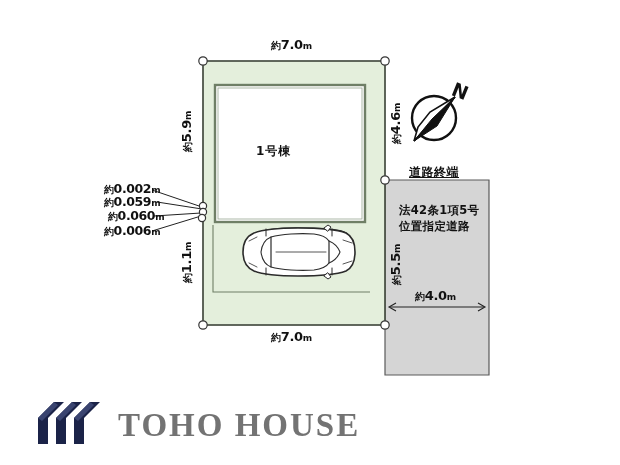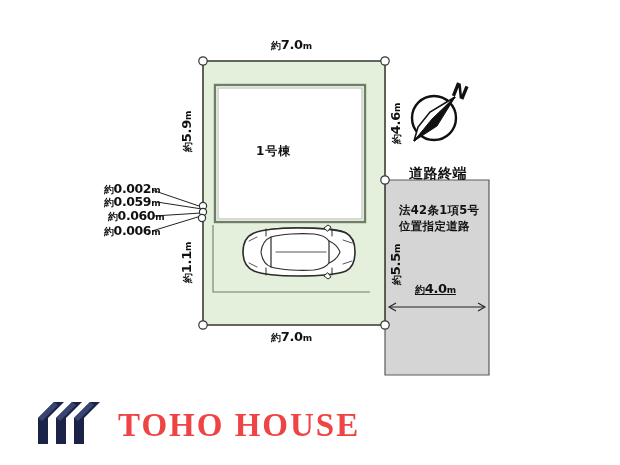--- a/index.html
+++ b/index.html
@@ -16,27 +16,27 @@
   .dim .p{font-size:10px;}
   .vdim{transform-origin:50% 50%;}
 
   .small-dim{font-size:12.5px;font-weight:bold;letter-spacing:-0.4px;}
   .small-dim .u{font-size:9px;}
   .small-dim .p{font-size:10px;}
 
   .jp{font-family:"DejaVu Sans","Liberation Sans",sans-serif;font-weight:bold;}
 
   #house-label{font-size:12px;letter-spacing:1px;}
-  #road-end-label{font-size:14px;letter-spacing:0.5px;}
+  #road-end-label{font-size:12px;letter-spacing:0.5px;text-decoration:underline;}
   .road-note{font-size:11.5px;letter-spacing:0.3px;text-align:center;}
 
   
   #logo{position:absolute;left:36px;top:398px;height:54px;display:flex;align-items:center;}
   #logo-text{font-family:"Liberation Serif","DejaVu Serif",serif;
-             font-size:33px;font-weight:bold;letter-spacing:2.0px;color:#ef4444;
+             font-size:33px;font-weight:bold;letter-spacing:2.0px;color:#737373;
              margin-left:16px;line-height:1;}
 </style>
 </head>
 <body>
 
 <div id="stage">
 
   <svg class="svgwrap" viewBox="0 0 620 465">
 
     <polygon points="385,180 489,180 489,375 385,375" fill="#d5d5d5" stroke="#5a5a5a" stroke-width="1.2"></polygon>
@@ -132,21 +132,21 @@
   <div class="txt dim jp" style="left:271px;top:330px;"><span class="p">約</span>7.0<span class="u">m</span></div>
 
   <div class="txt dim jp vdim" style="left:166px;top:125px;transform:rotate(-90deg);"><span class="p">約</span>5.9<span class="u">m</span></div>
 
   <div class="txt dim jp vdim" style="left:166px;top:256px;transform:rotate(-90deg);"><span class="p">約</span>1.1<span class="u">m</span></div>
 
   <div class="txt dim jp vdim" style="left:375px;top:117px;transform:rotate(-90deg);"><span class="p">約</span>4.6<span class="u">m</span></div>
 
   <div class="txt dim jp vdim" style="left:375px;top:258px;transform:rotate(-90deg);"><span class="p">約</span>5.5<span class="u">m</span></div>
 
-  <div class="txt dim jp" style="left:415px;top:282px;text-decoration:underline;"><span class="p">約</span>4.0<span class="u">m</span></div>
+  <div class="txt dim jp" style="left:415px;top:289px;"><span class="p">約</span>4.0<span class="u">m</span></div>
 
   <div class="txt small-dim jp" style="left:104px;top:183px;"><span class="p">約</span>0.002<span class="u">m</span></div>
   <div class="txt small-dim jp" style="left:104px;top:196px;"><span class="p">約</span>0.059<span class="u">m</span></div>
   <div class="txt small-dim jp" style="left:108px;top:210px;"><span class="p">約</span>0.060<span class="u">m</span></div>
   <div class="txt small-dim jp" style="left:104px;top:225px;"><span class="p">約</span>0.006<span class="u">m</span></div>
 
   <div class="txt jp" id="house-label" style="left:256px;top:145px;">1号棟</div>
 
   <div class="txt jp" id="road-end-label" style="left:409px;top:166px;">道路終端</div>
 

